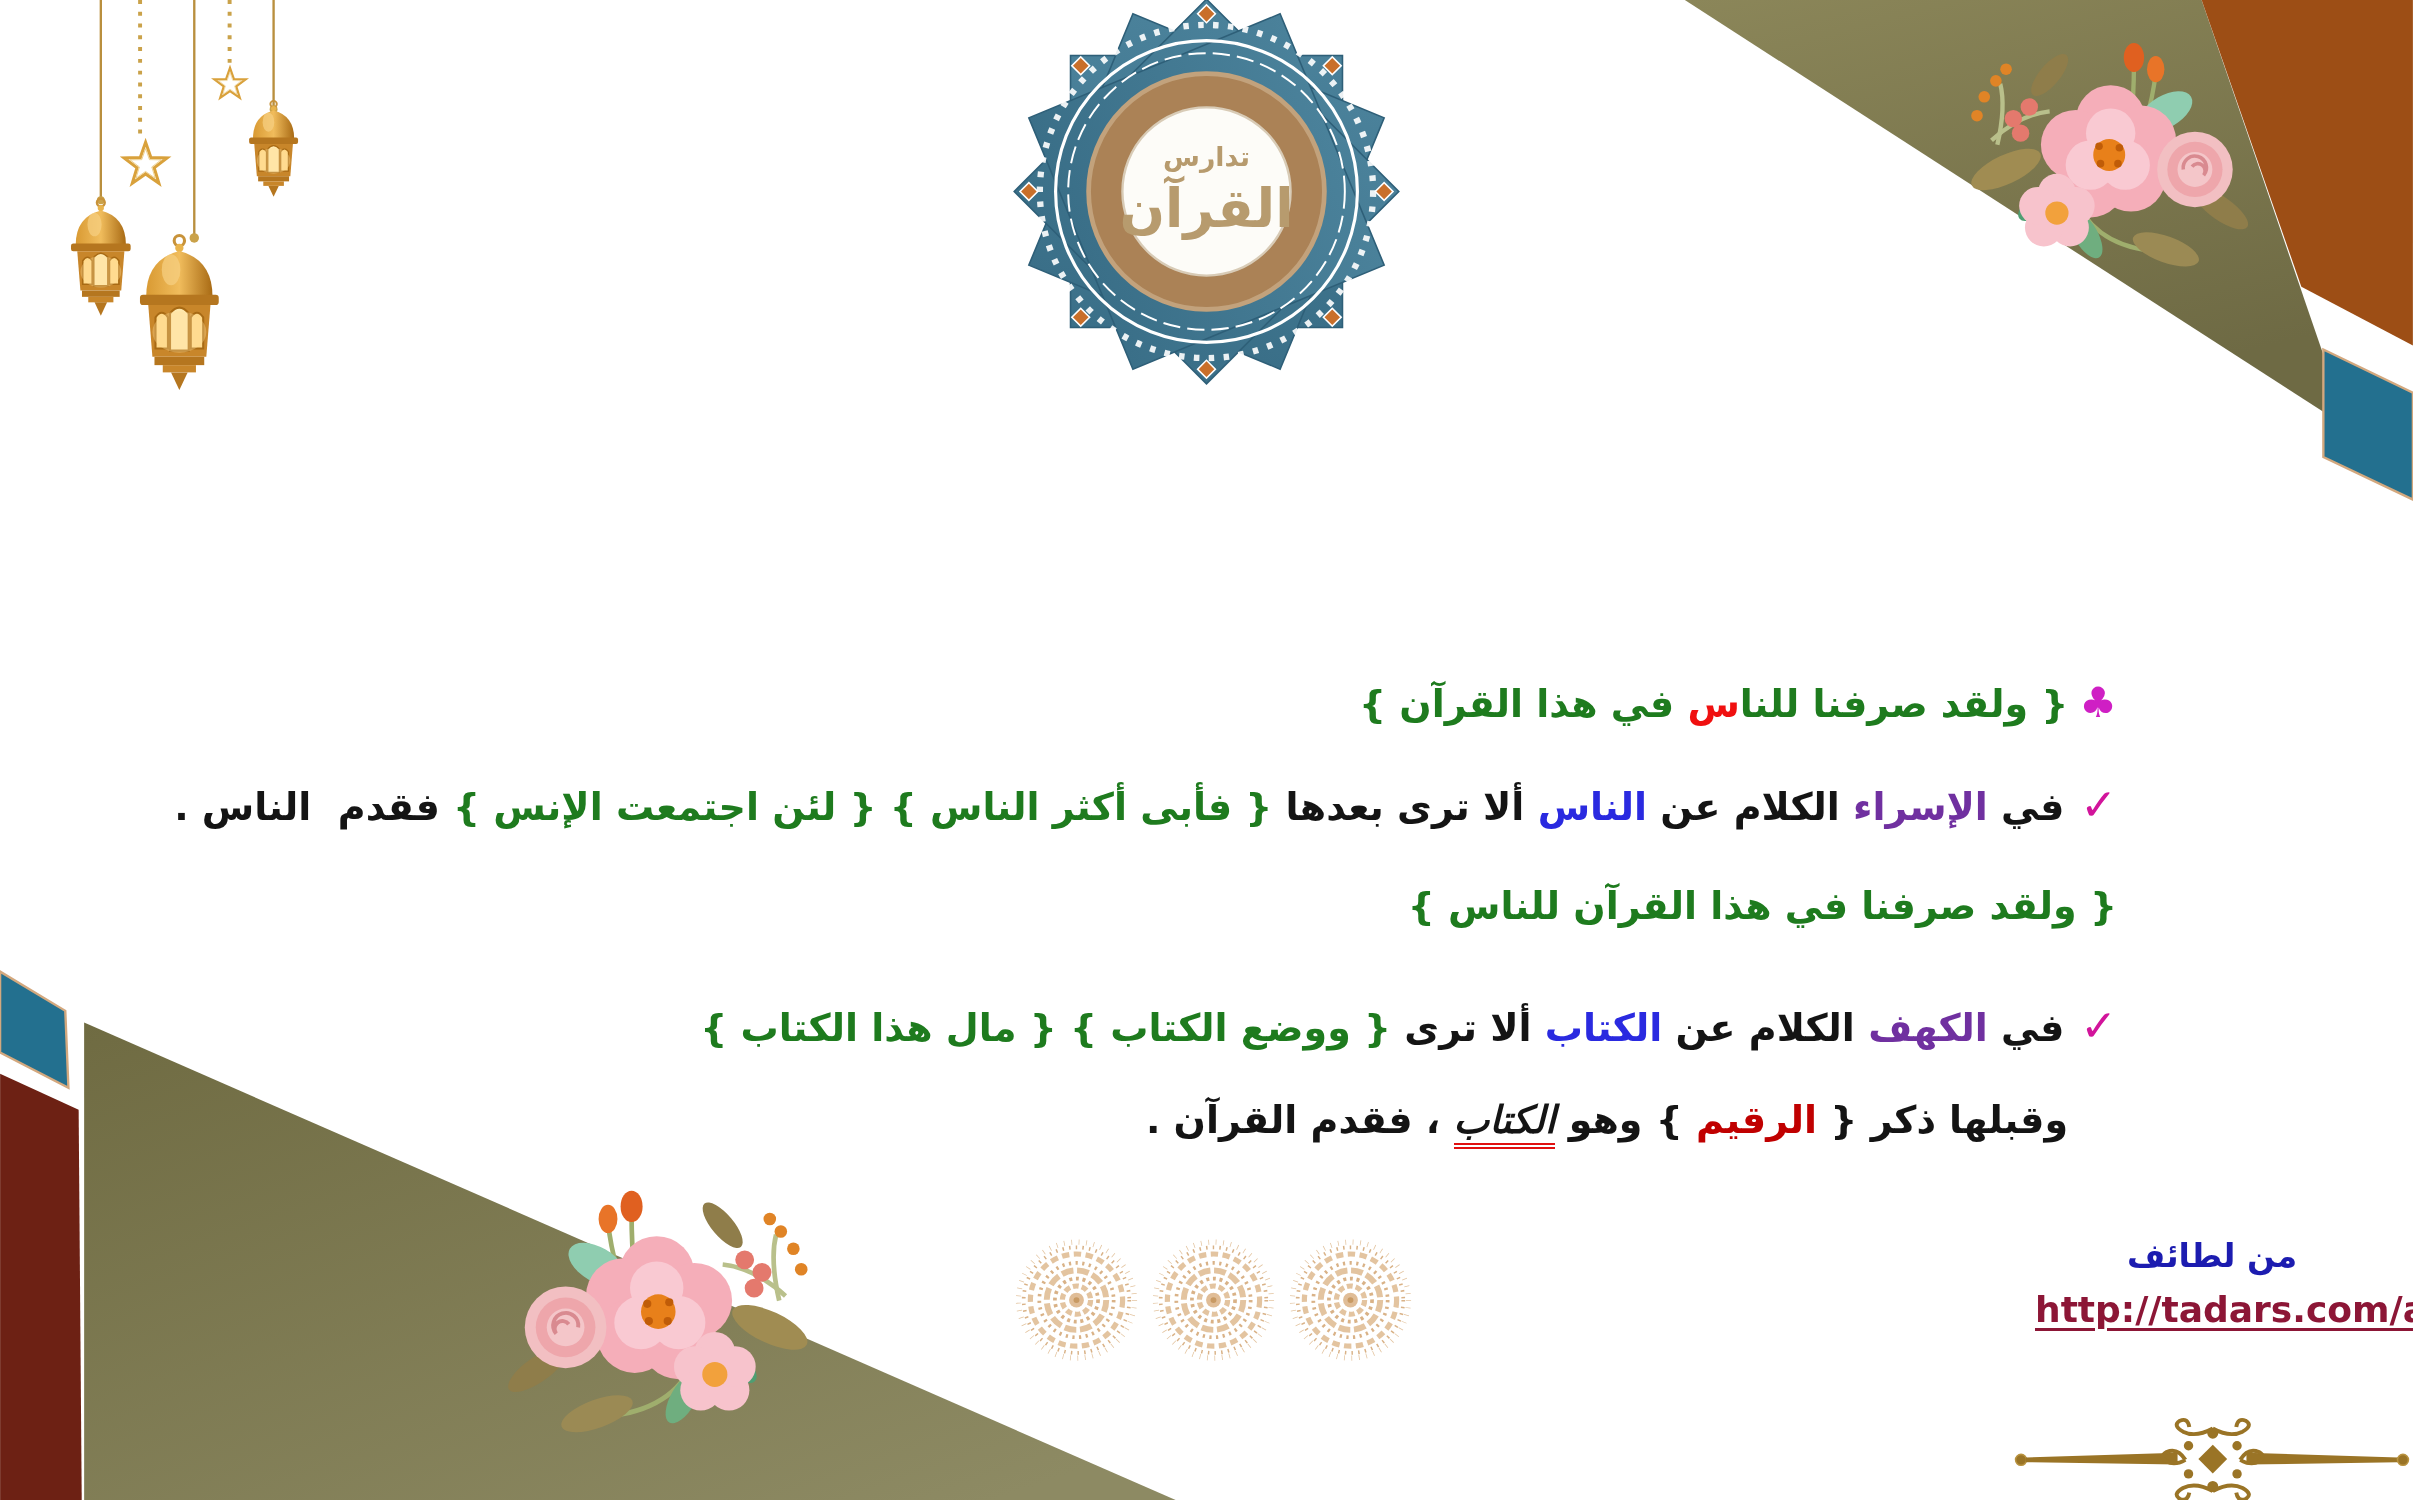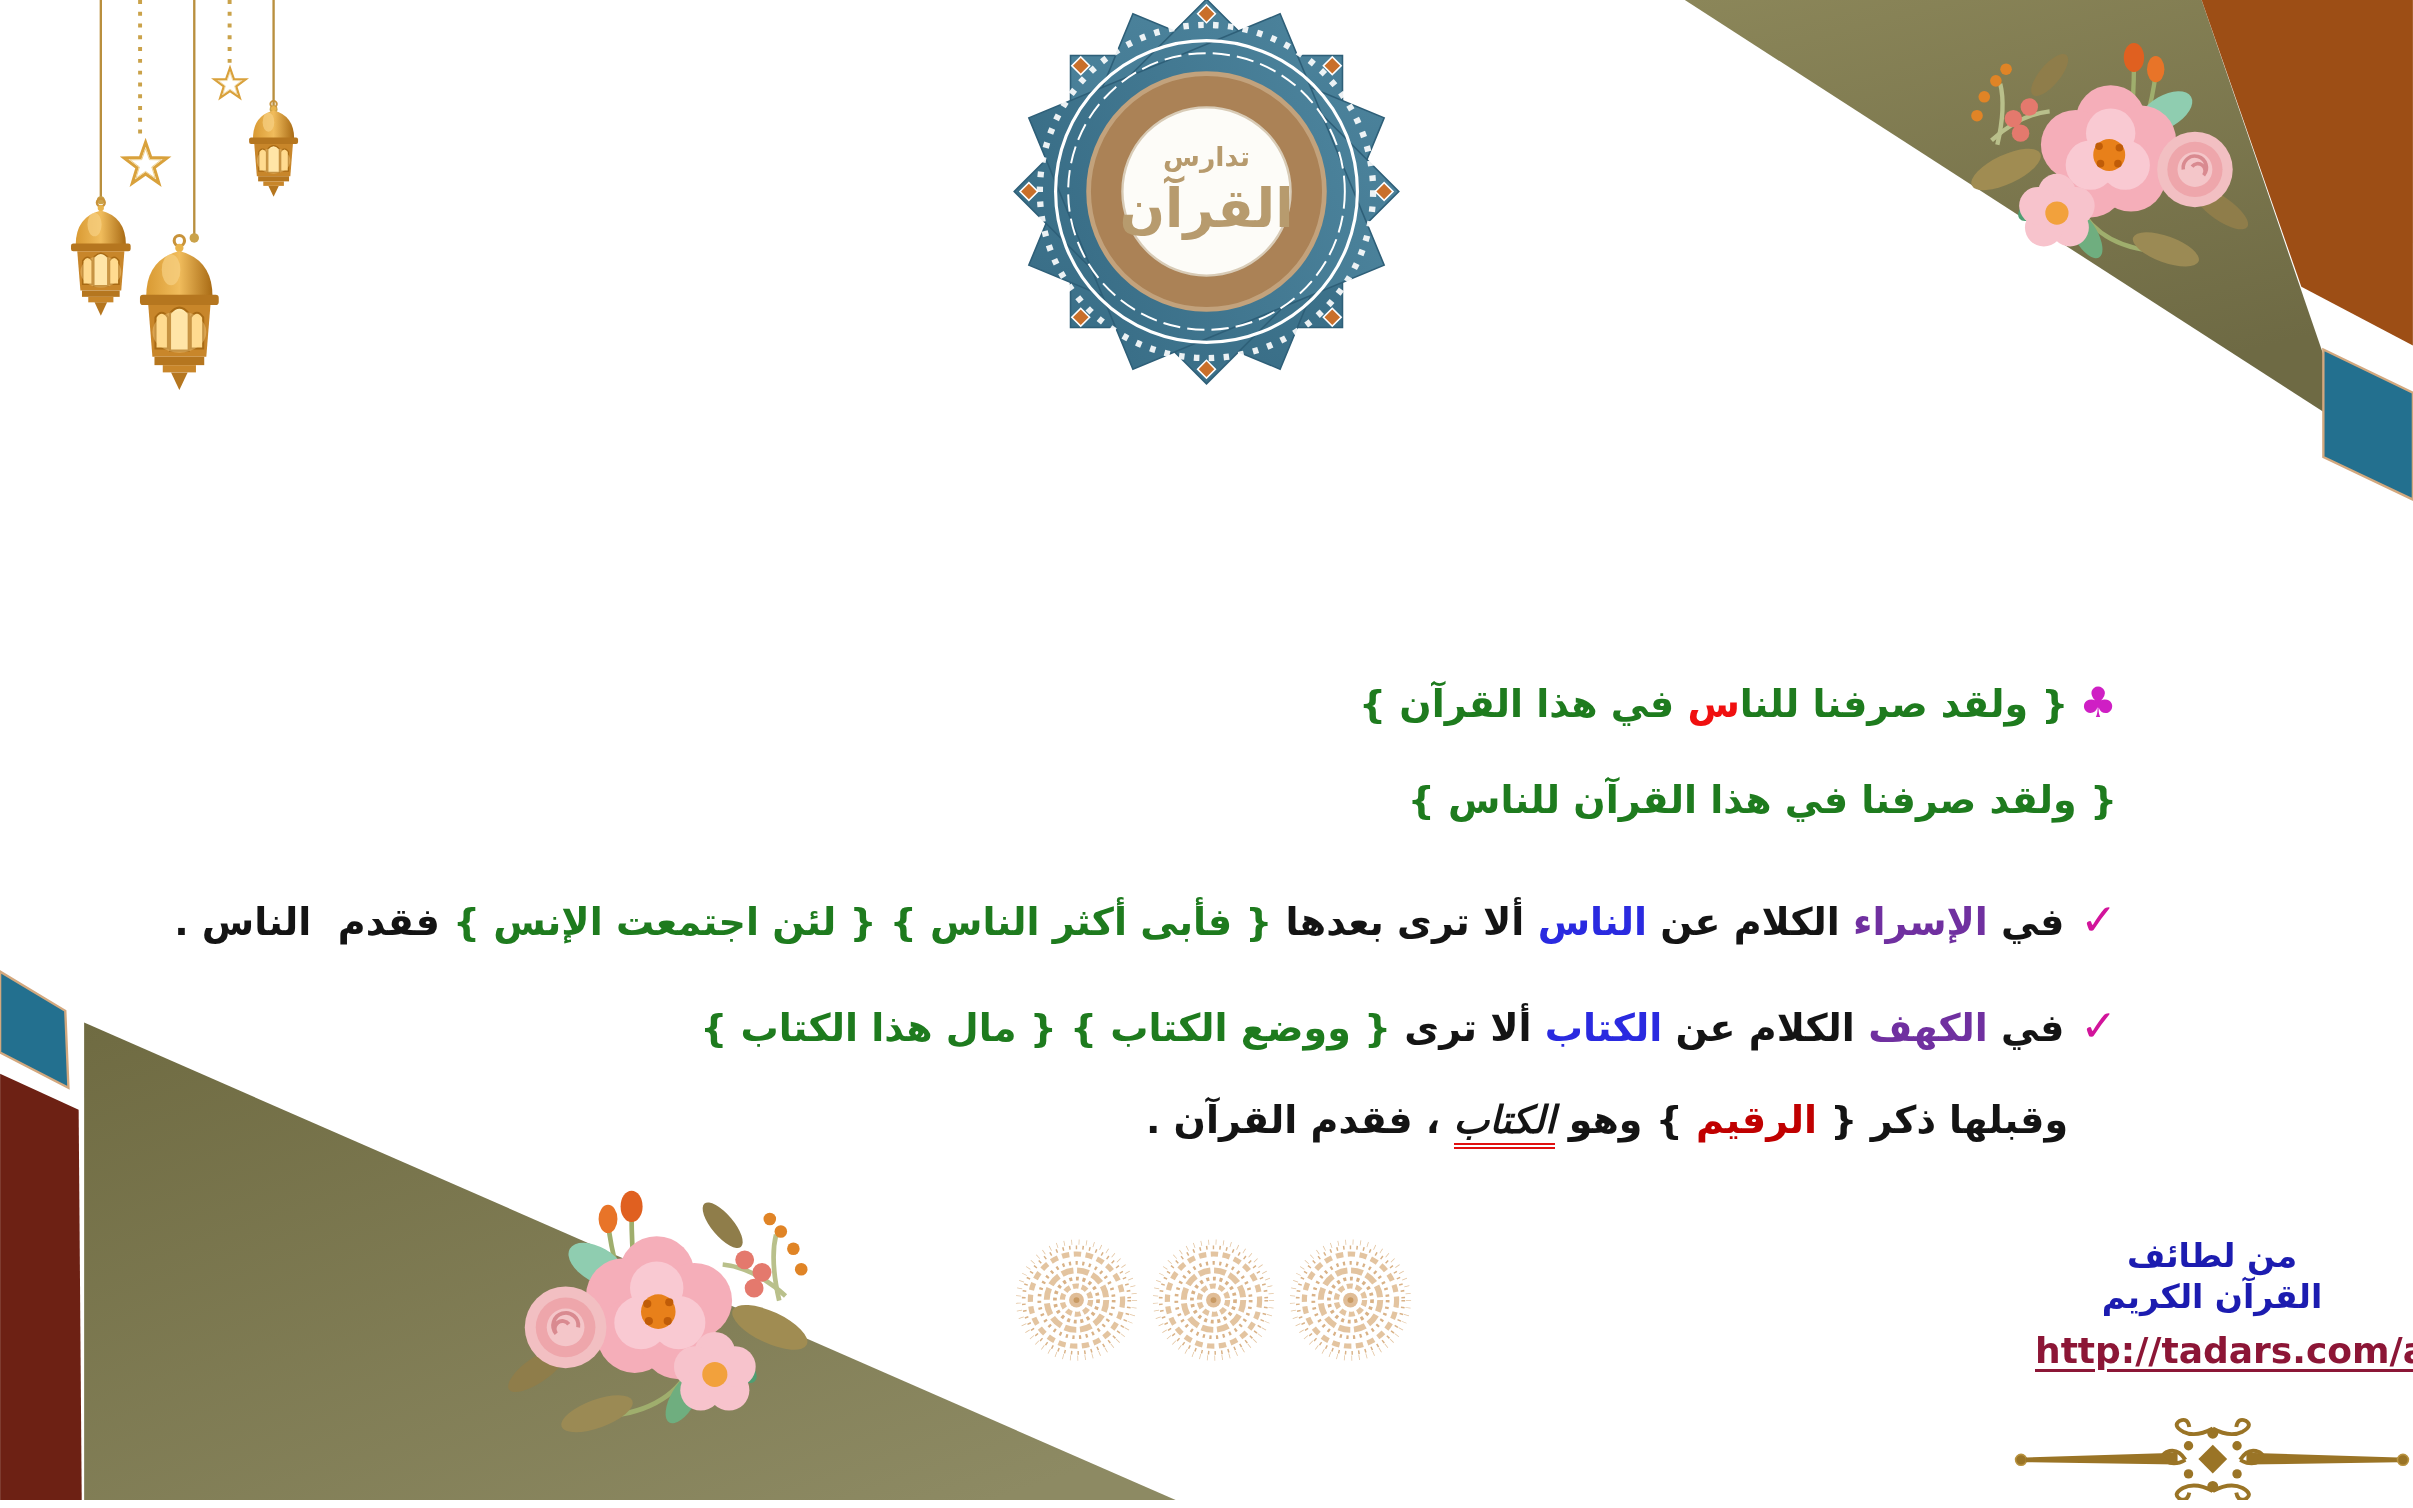--- a/index.html
+++ b/index.html
@@ -224,26 +224,26 @@
     <text class="callig" x="250" y="295" font-size="68" text-anchor="middle">القرآن</text>
   </svg>
 
 
   <div id="body-block" dir="rtl">
 
     <div class="line mb1">
       <span class="club">♣</span><span class="g">{ ولقد صرفنا للنا</span><span class="r">س</span><span class="g"> في هذا القرآن }</span>
     </div>
 
+    <div class="line mb2">
+      <span class="chk">✓</span><span class="k">في </span><span class="p">الإسراء</span><span class="k"> الكلام عن </span><span class="b">الناس</span><span class="k"> ألا ترى بعدها </span><span class="g">{ فأبى أكثر الناس } { لئن اجتمعت الإنس }</span><span class="k"> فقدم &nbsp;الناس .</span>
+    </div>
+
     <div class="line mb3">
       <span class="g">{ ولقد صرفنا في هذا القرآن للناس }</span>
-    </div>
-
-    <div class="line mb2">
-      <span class="chk">✓</span><span class="k">في </span><span class="p">الإسراء</span><span class="k"> الكلام عن </span><span class="b">الناس</span><span class="k"> ألا ترى بعدها </span><span class="g">{ فأبى أكثر الناس } { لئن اجتمعت الإنس }</span><span class="k"> فقدم &nbsp;الناس .</span>
     </div>
 
     <div class="line mb4">
       <span class="chk">✓</span><span class="k">في </span><span class="p">الكهف</span><span class="k"> الكلام عن </span><span class="b">الكتاب</span><span class="k"> ألا ترى </span><span class="g">{ ووضع الكتاب } { مال هذا الكتاب }</span>
     </div>
 
     <div class="line indent">
       <span class="k">وقبلها ذكر { </span><span class="r2">الرقيم</span><span class="k"> } وهو </span><span class="ital-red-underline">الكتاب</span><span class="k"> ، فقدم القرآن .</span>
     </div>
   </div>
@@ -262,21 +262,20 @@
         <circle cx="0" cy="0" r="4" fill="#c89a64"></circle>
       </g>
     </defs>
     <use href="#lace" transform="translate(112,87) scale(0.95)"></use>
     <use href="#lace" transform="translate(287,87) scale(0.95)"></use>
     <use href="#lace" transform="translate(462,87) scale(0.95)"></use>
   </svg>
 
   <div id="footer-block">
     <div class="ar">من لطائف</div>
-    <div class="ar">القرآن الكريم</div>
     <span class="url">http://tadars.com/app</span>
   </div>
 
   <svg class="abs" style="left:2011px;top:1416px;z-index:2;" width="402" height="90" viewBox="0 0 512 115">
     <g fill="#9a7426">
       <circle cx="12" cy="56" r="7" stroke="#b8923f" stroke-width="2"></circle>
       <polygon points="18,53 212,47 212,62 18,59"></polygon>
       <polygon points="300,47 494,53 494,59 300,62"></polygon>
       <circle cx="500" cy="56" r="7" stroke="#b8923f" stroke-width="2"></circle>
       <rect x="244" y="42" width="26" height="26" transform="rotate(45 257 55)"></rect>

